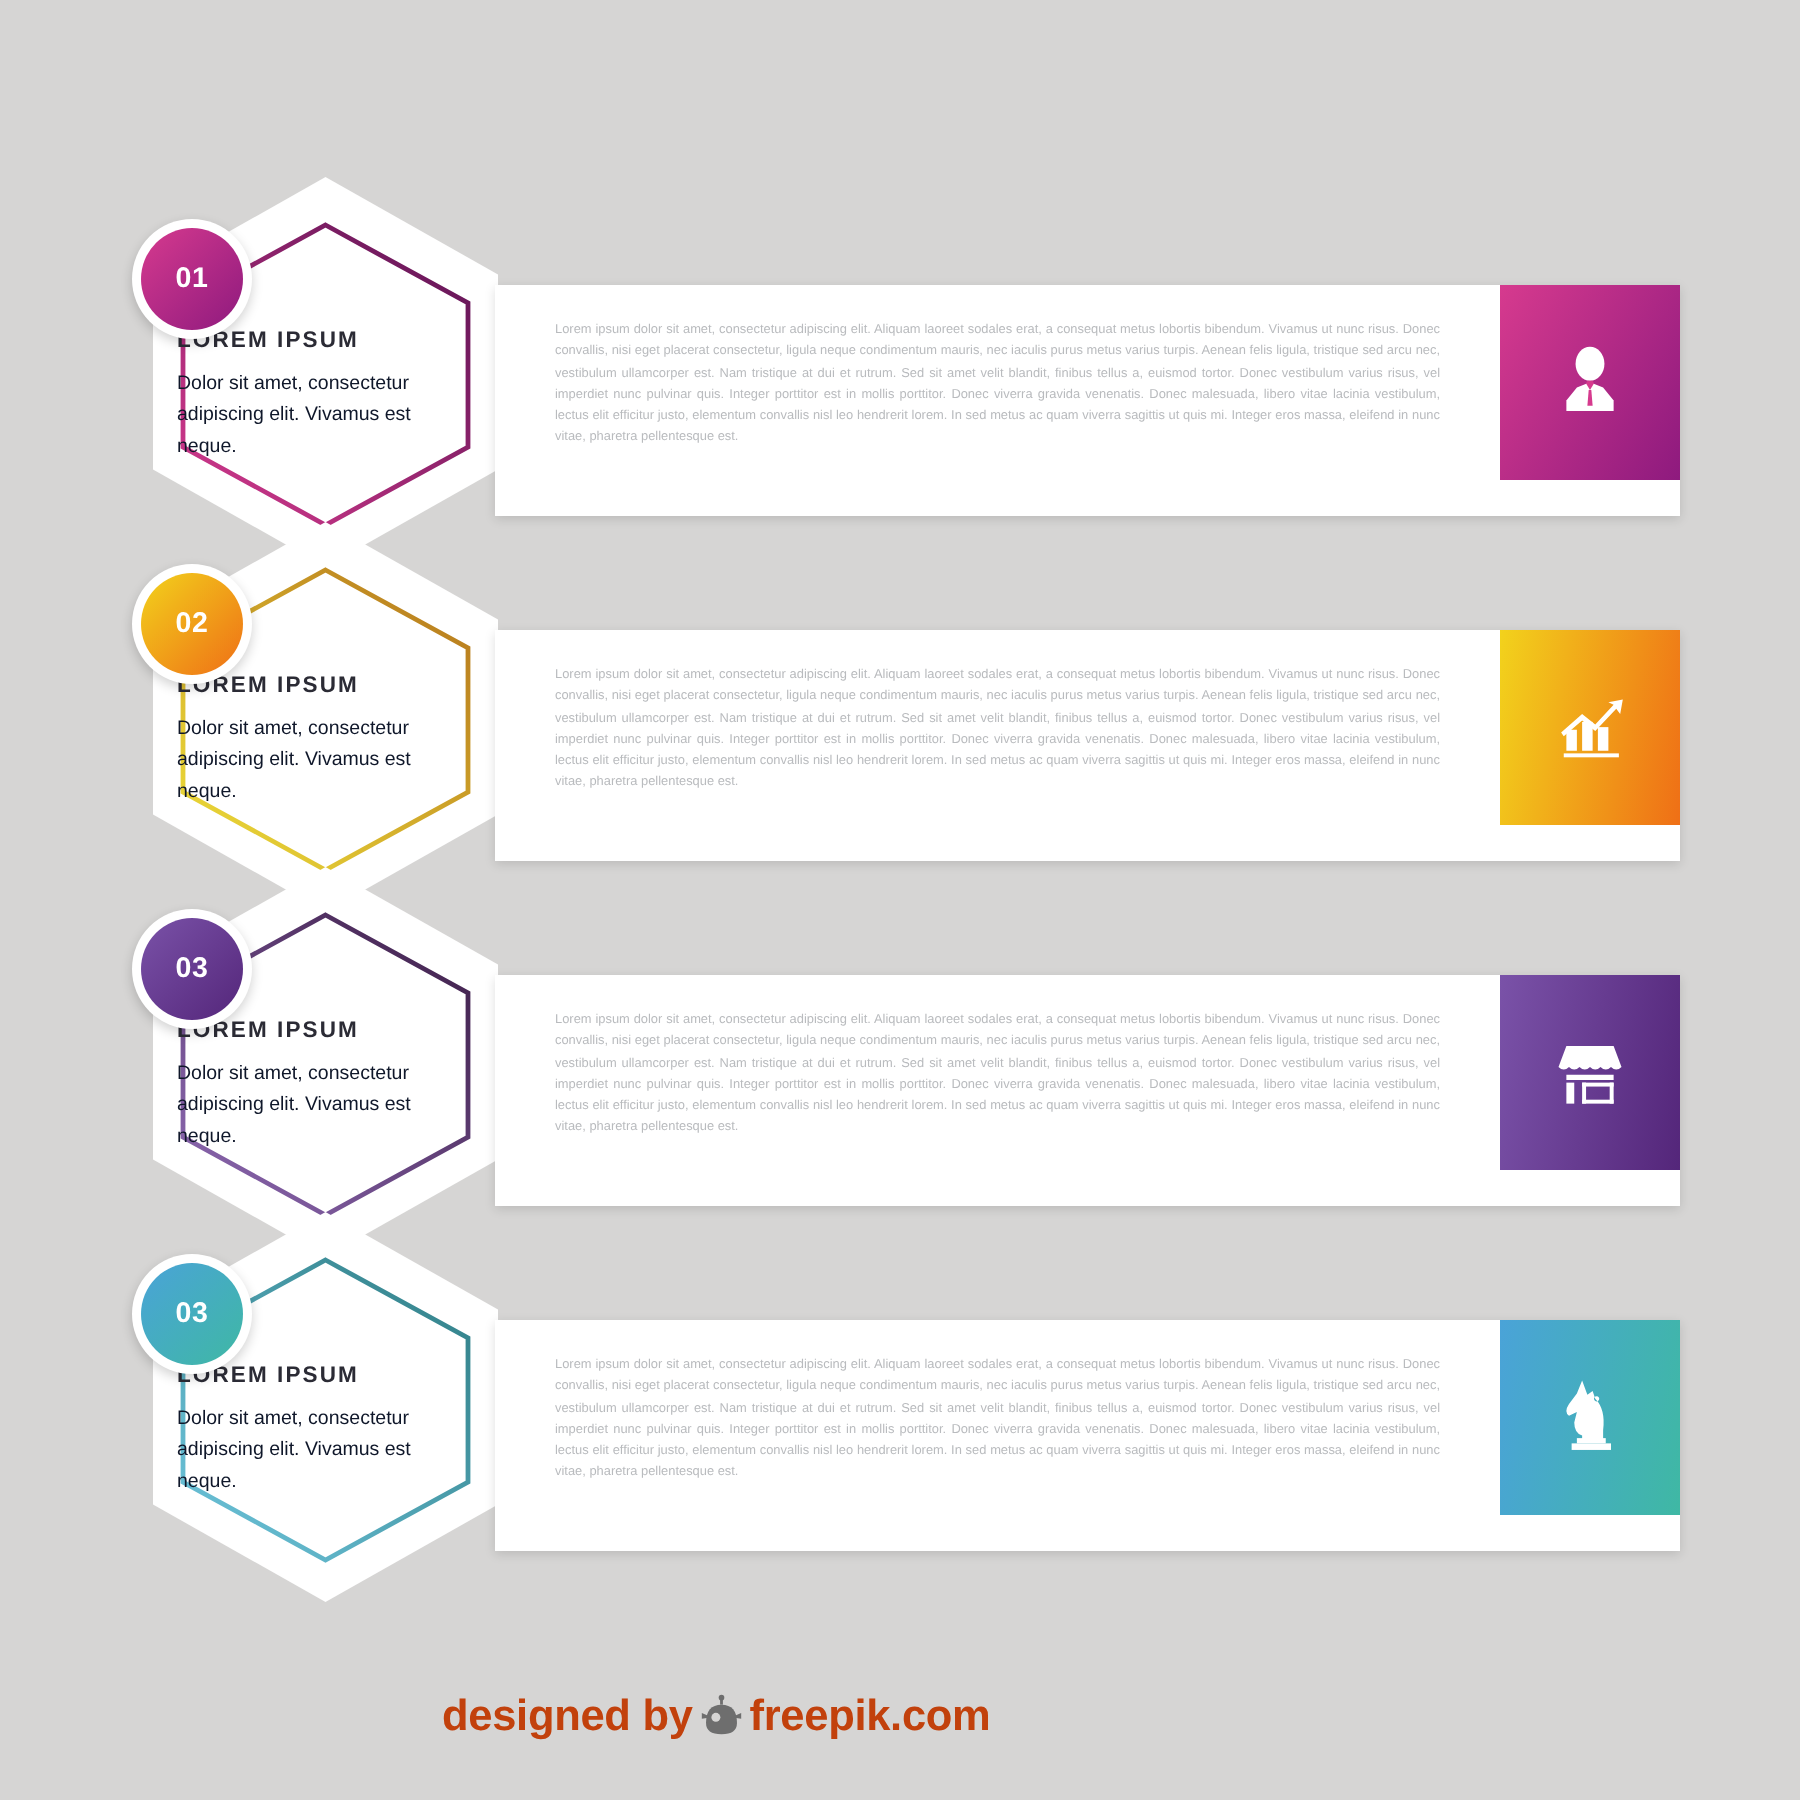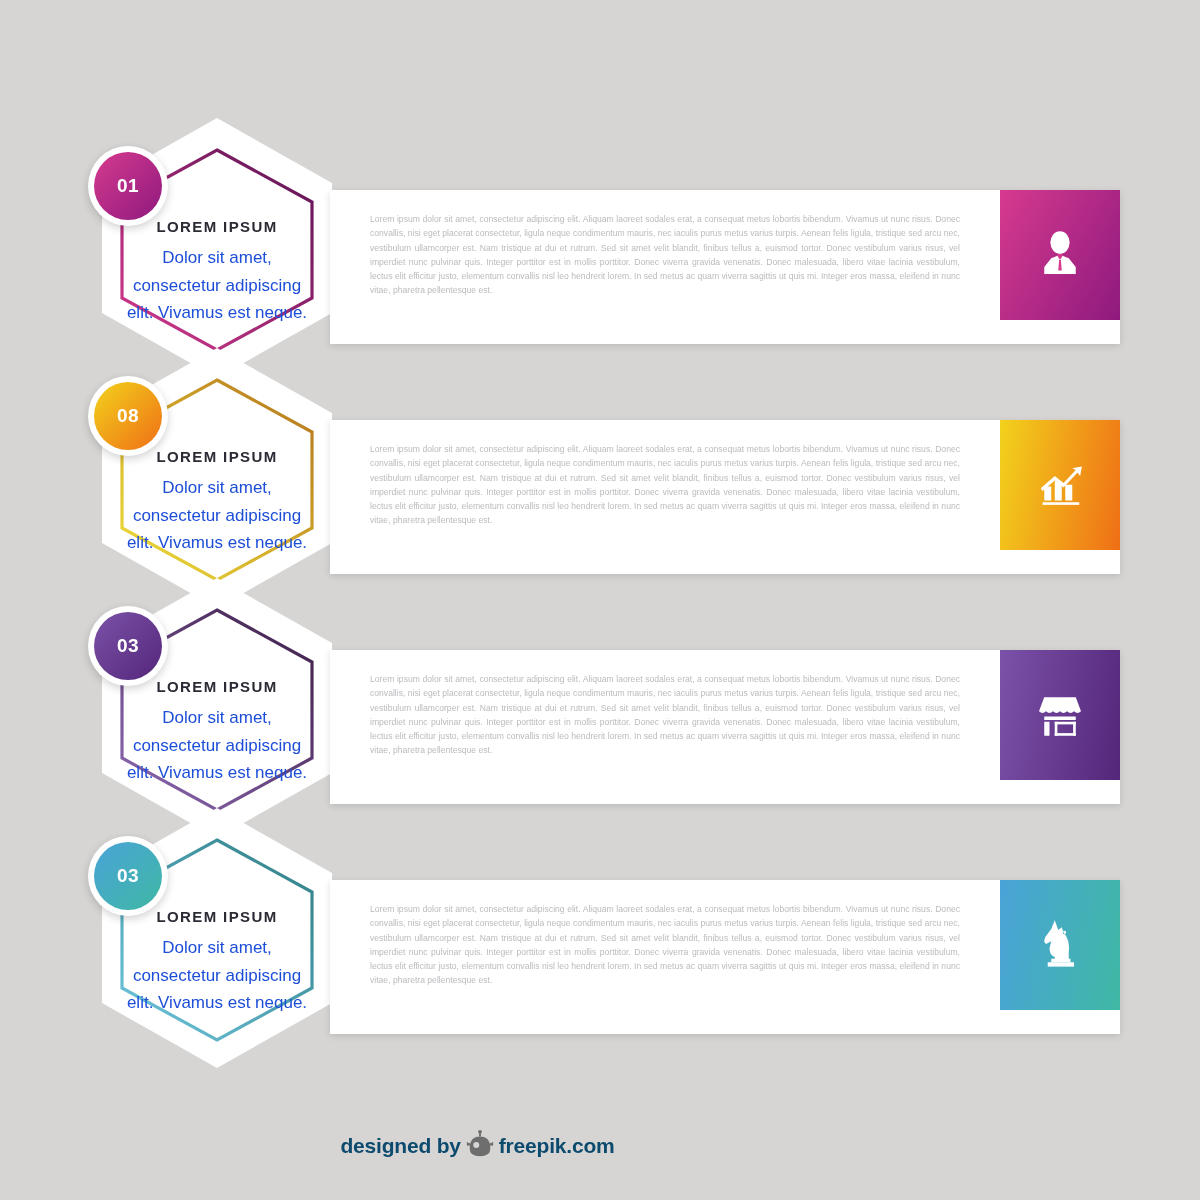--- a/index.html
+++ b/index.html
@@ -55,34 +55,34 @@
     height: 208px;
   }
   .hex-outline svg { display: block; width: 198px; height: 208px; }
 
   
   .hex-text {
     position: absolute;
     left: 118px;
     top: 100px;
     width: 198px;
-    text-align: center;
+    text-align: left;
     pointer-events: none;
   }
   .hex-title {
     font-size: 15px;
     font-weight: bold;
     letter-spacing: 1.4px;
     color: #2b2b35;
     margin: 0 0 9px 0;
   }
   .hex-desc {
-    font-size: 17px;
+    font-size: 13px;
     line-height: 1.62;
-    color: #1d4ed8;
+    color: #0f172a;
     margin: 0;
   }
 
   
   .badge-ring {
     position: absolute;
     left: 88px;
     top: 28px;
     width: 80px;
     height: 80px;
@@ -140,23 +140,23 @@
   }
   .icon-tile svg { width: 56px; height: 56px; fill: #ffffff; }
 
   
   .freepik {
     position: absolute;
     left: 0;
     top: 1128px;
     width: 955px;
     text-align: center;
-    font-size: 21px;
+    font-size: 29px;
     font-weight: bold;
-    color: #0c4a6e;
+    color: #c2410c;
     letter-spacing: -0.2px;
   }
   .freepik .fp-logo {
     display: inline-block;
     vertical-align: -5px;
     margin: 0 4px;
   }
   .freepik .fp-logo svg { width: 30px; height: 30px; fill: #6e6e6e; }
 
   .watermark {
@@ -224,21 +224,21 @@
         </defs>
         <polygon points="99,4 194,56 194,152 99,204 4,152 4,56" fill="none" stroke="url(#hexgrad2)" stroke-width="3.2"></polygon>
       </svg>
     </div>
     <div class="hex-text">
       <div class="hex-title">LOREM IPSUM</div>
       <div class="hex-desc">Dolor sit amet, consectetur adipiscing elit. Vivamus est neque.</div>
     </div>
     <div class="badge-ring"></div>
     <div class="badge" style="background:linear-gradient(135deg,#f2d21c 0%,#ef6f16 100%);">
-      <span>08</span>
+      <span>02</span>
     </div>
     <div class="banner">
       <div class="banner-body">Lorem ipsum dolor sit amet, consectetur adipiscing elit. Aliquam laoreet sodales erat, a consequat metus lobortis bibendum. Vivamus ut nunc risus. Donec convallis, nisi eget placerat consectetur, ligula neque condimentum mauris, nec iaculis purus metus varius turpis. Aenean felis ligula, tristique sed arcu nec, vestibulum ullamcorper est. Nam tristique at dui et rutrum. Sed sit amet velit blandit, finibus tellus a, euismod tortor. Donec vestibulum varius risus, vel imperdiet nunc pulvinar quis. Integer porttitor est in mollis porttitor. Donec viverra gravida venenatis. Donec malesuada, libero vitae lacinia vestibulum, lectus elit efficitur justo, elementum convallis nisl leo hendrerit lorem. In sed metus ac quam viverra sagittis ut quis mi. Integer eros massa, eleifend in nunc vitae, pharetra pellentesque est.</div>
       <div class="icon-tile" style="background:linear-gradient(100deg,#f2d21c 0%,#ef6f16 100%);">
         <span>
           <svg viewBox="0 0 64 64">
             <rect x="12" y="54" width="42" height="3"></rect>
             <rect x="14" y="36" width="8" height="16"></rect>
             <rect x="26" y="30" width="8" height="22"></rect>
             <rect x="38" y="34" width="8" height="18"></rect>

